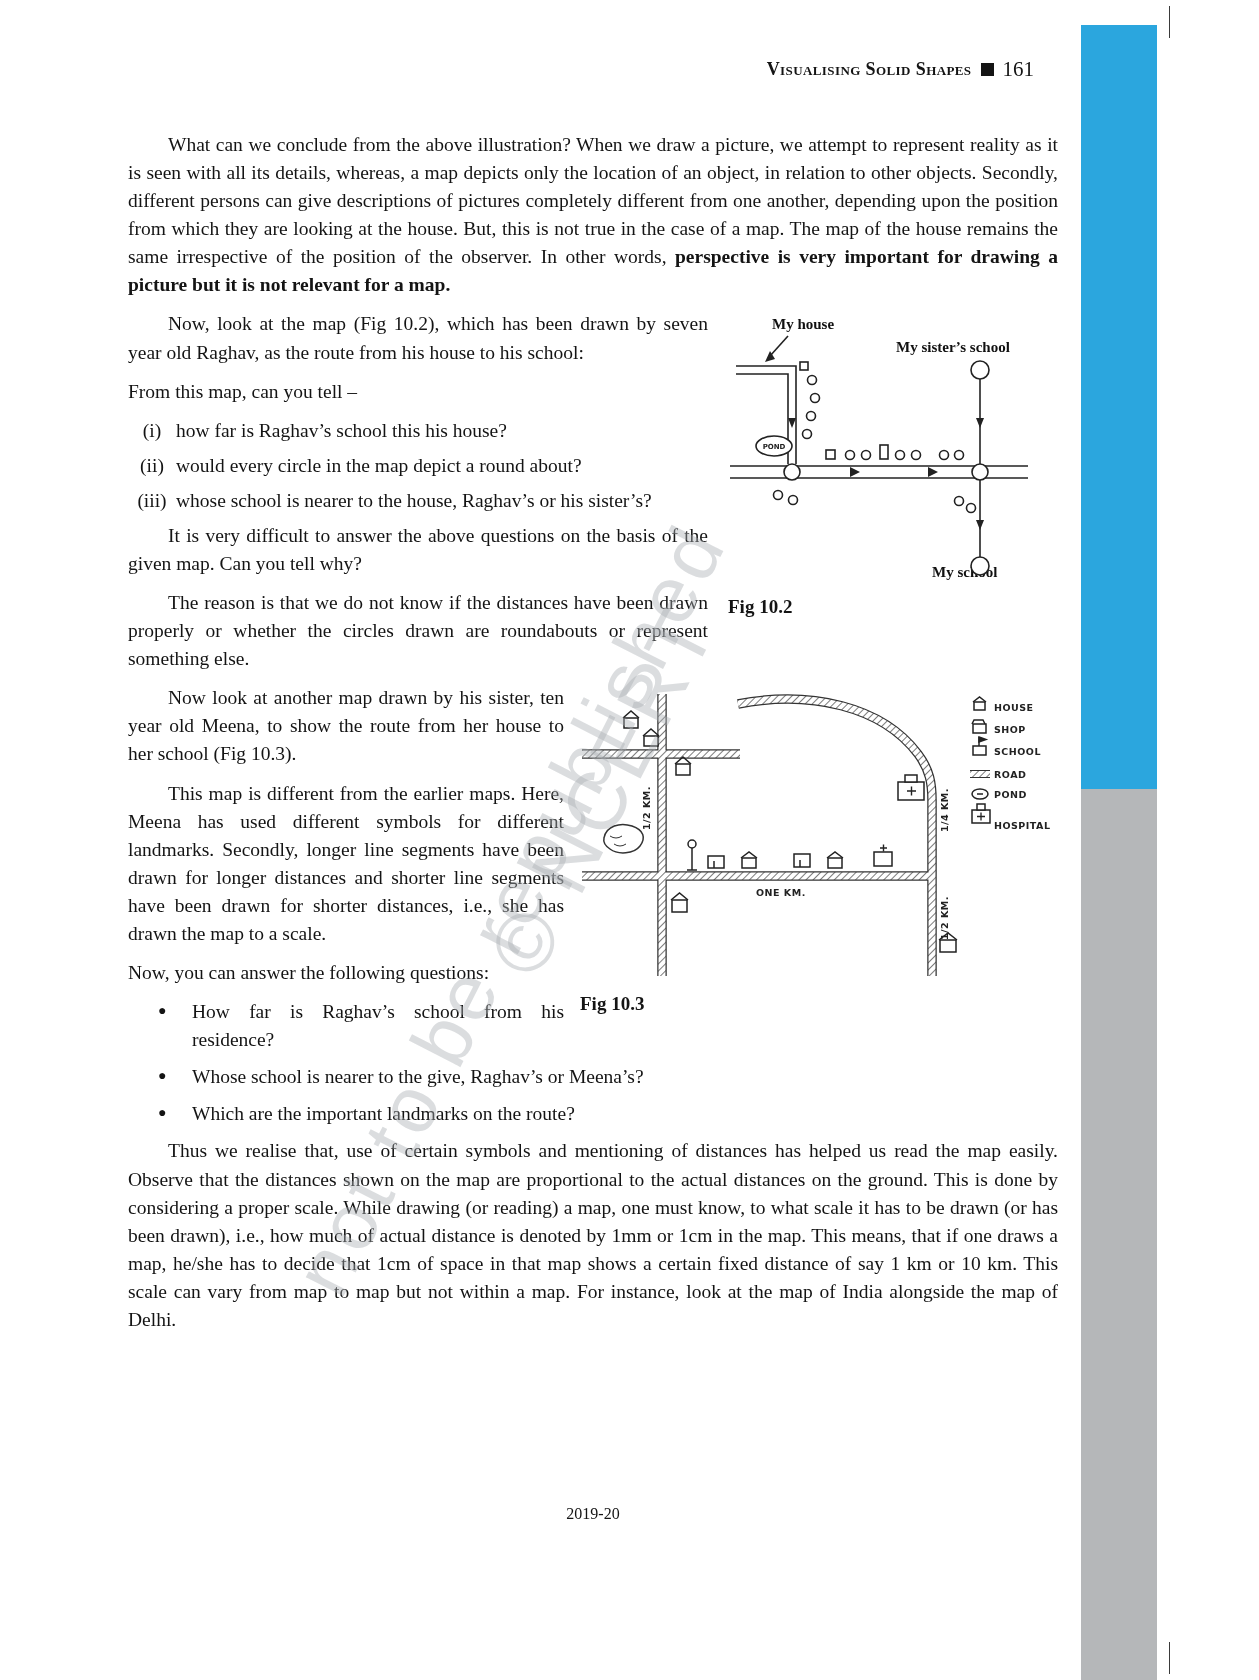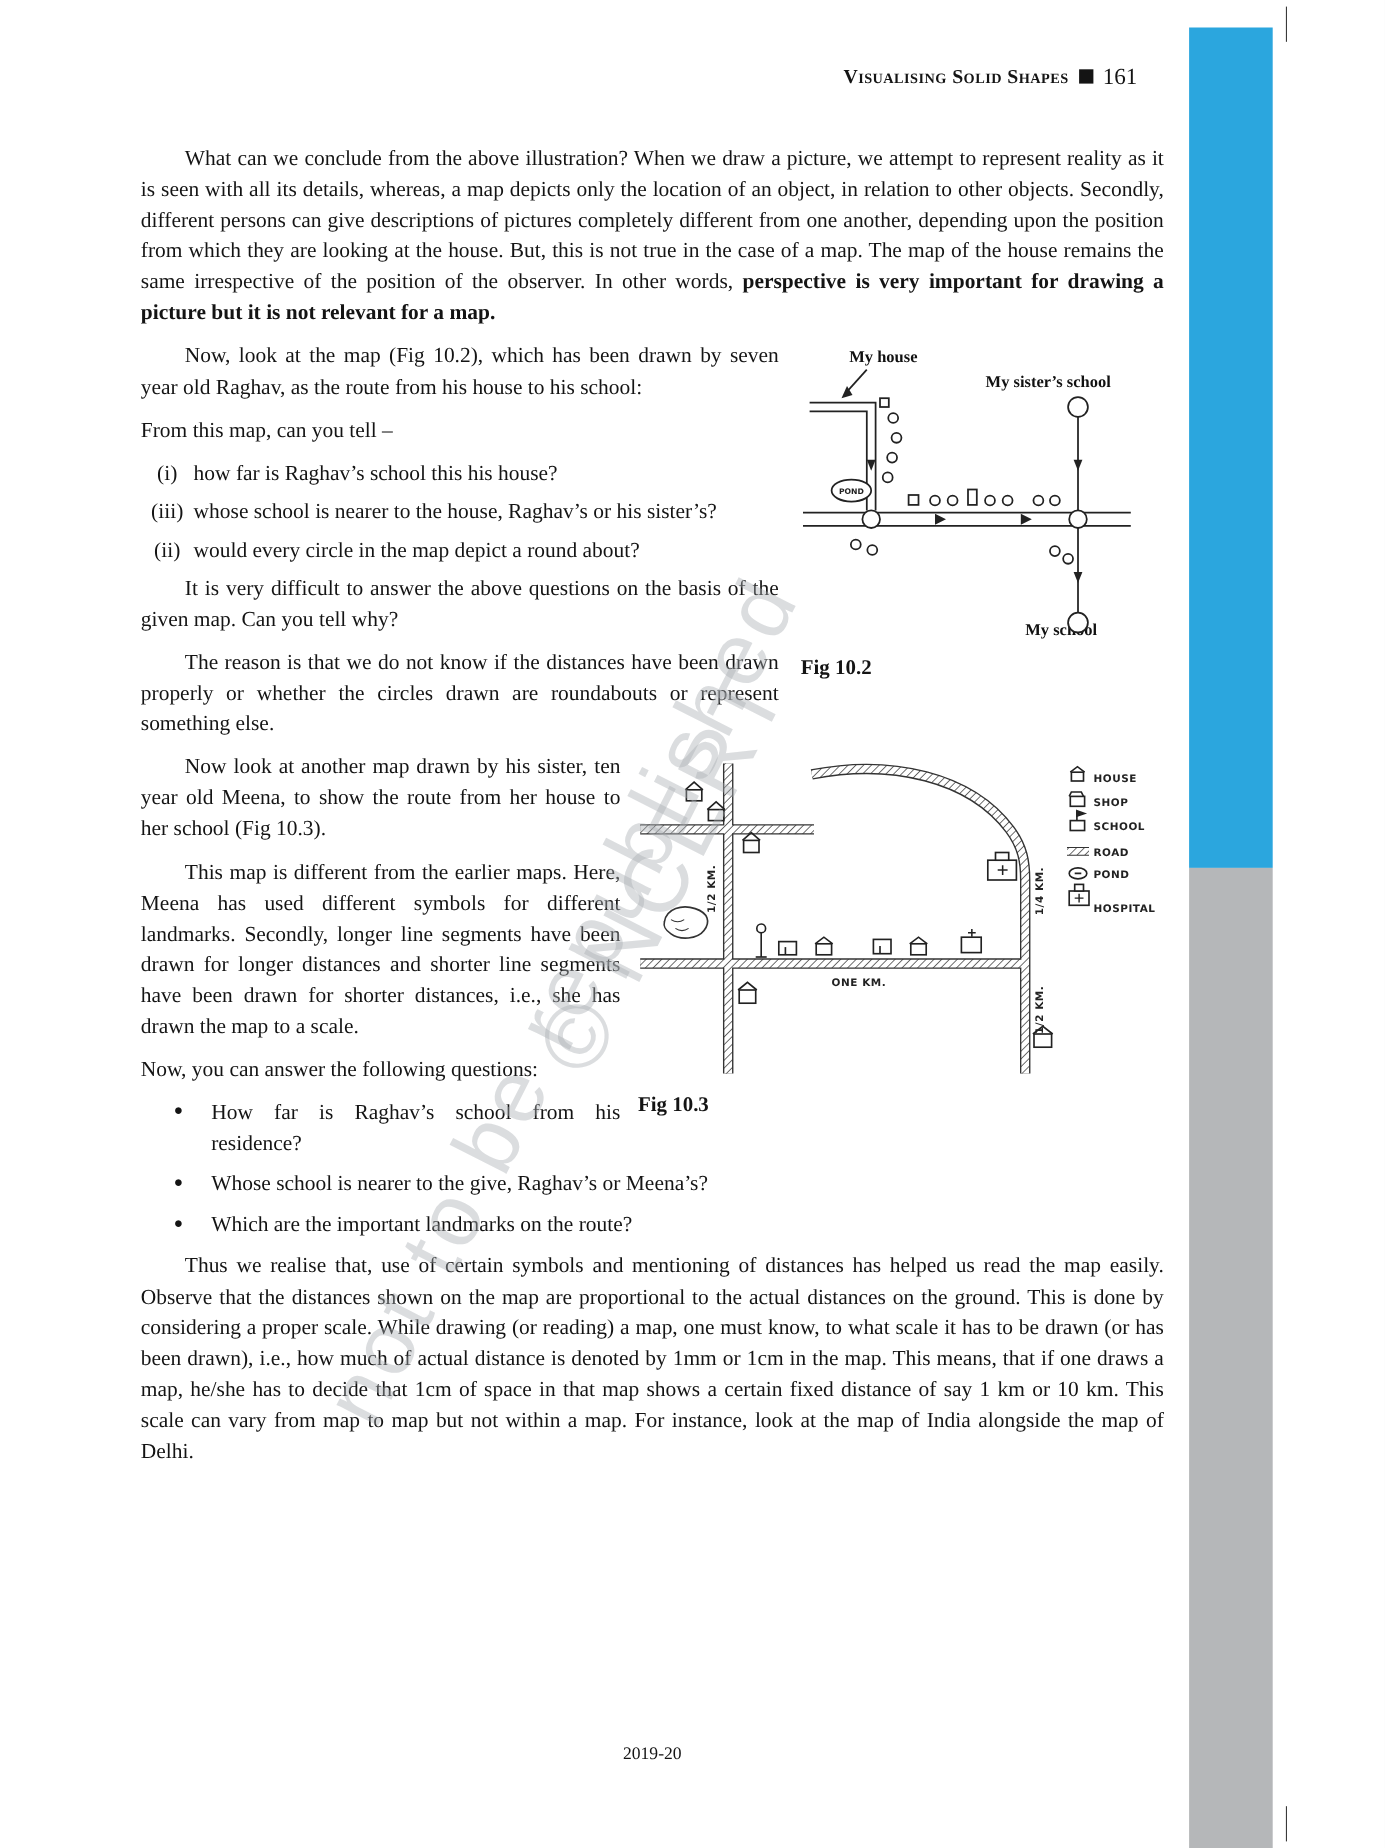--- a/index.html
+++ b/index.html
@@ -41,21 +41,21 @@
   .bullet-item { display:flex; padding-left:30px; margin:0 0 9px 0; }
   .bullet-dot { flex:0 0 34px; font-size:14px; padding-top:3px; color:#141414; }
   .bullet-text { flex:1; }
 
   .watermark { position:absolute; pointer-events:none; z-index:3;
     font-family:"Liberation Sans", sans-serif; font-weight:400;
     color:rgba(170,175,179,0.42); white-space:nowrap; letter-spacing:5px; }
   .wm1 { left:470px; top:948px; font-size:82px; transform-origin:0 0; transform:rotate(-63deg); }
   .wm2 { left:276px; top:1268px; font-size:80px; transform-origin:0 0; transform:rotate(-63deg); }
 
-  .footer { position:absolute; left:128px; top:1586px; width:930px; text-align:center; font-size:16px; }
+  .footer { position:absolute; left:128px; top:1505px; width:930px; text-align:center; font-size:16px; }
 
   
   .fig-bold { font:bold 15px "Liberation Serif", serif; fill:#111; }
   .fig-tiny { font:bold 7px "DejaVu Sans", sans-serif; fill:#222; }
   .hand { font-family:"DejaVu Sans", sans-serif; font-size:9.5px; font-weight:700; fill:#222; letter-spacing:0.5px; }
   svg .ln { stroke:#222; stroke-width:1.6; fill:none; }
   svg .nd { stroke:#222; stroke-width:1.6; fill:#fff; }
   svg .bld { stroke:#222; stroke-width:1.5; fill:#fff; }
 </style>
 </head>
@@ -142,26 +142,26 @@
         </div>
 
         <p class="indent">Now, look at the map (Fig 10.2), which has been drawn by seven year old Raghav, as the route from his house to his school:</p>
         <p class="noindent">From this map, can you tell –</p>
 
         <div class="qitem">
           <span class="qmark">(i)</span>
           <span class="qtext">how far is Raghav’s school this his house?</span>
         </div>
         <div class="qitem">
+          <span class="qmark">(ii)</span>
+          <span class="qtext">would every circle in the map depict a round about?</span>
+        </div>
+        <div class="qitem">
           <span class="qmark">(iii)</span>
           <span class="qtext">whose school is nearer to the house, Raghav’s or his sister’s?</span>
-        </div>
-        <div class="qitem">
-          <span class="qmark">(ii)</span>
-          <span class="qtext">would every circle in the map depict a round about?</span>
         </div>
 
         <p class="indent">It is very difficult to answer the above questions on the basis of the given map. Can you tell why?</p>
         <p class="indent">The reason is that we do not know if the distances have been drawn properly or whether the circles drawn are roundabouts or represent something else.</p>
 
         <div class="fig103-float">
           <svg viewBox="0 0 478 292" width="478" height="292">
             <defs>
               <pattern id="rhatch" width="5" height="5" patternUnits="userSpaceOnUse" patternTransform="rotate(45)">
                 <rect width="5" height="5" fill="#ffffff"></rect>

